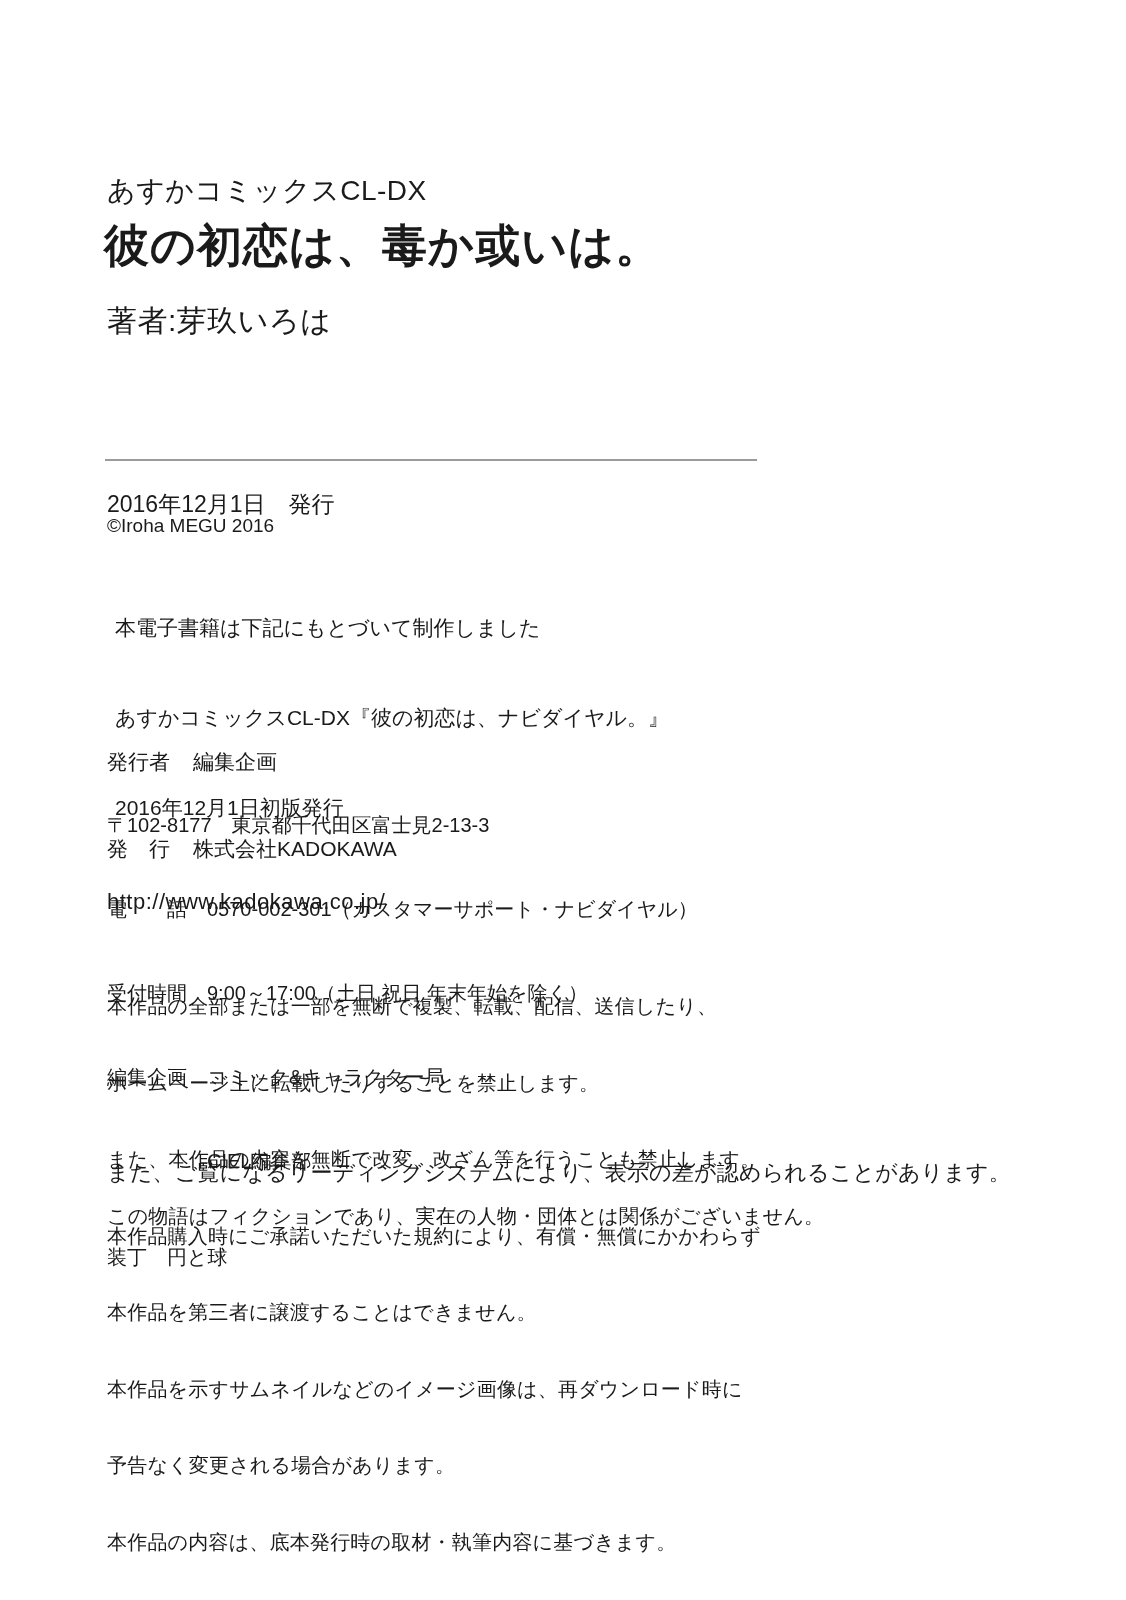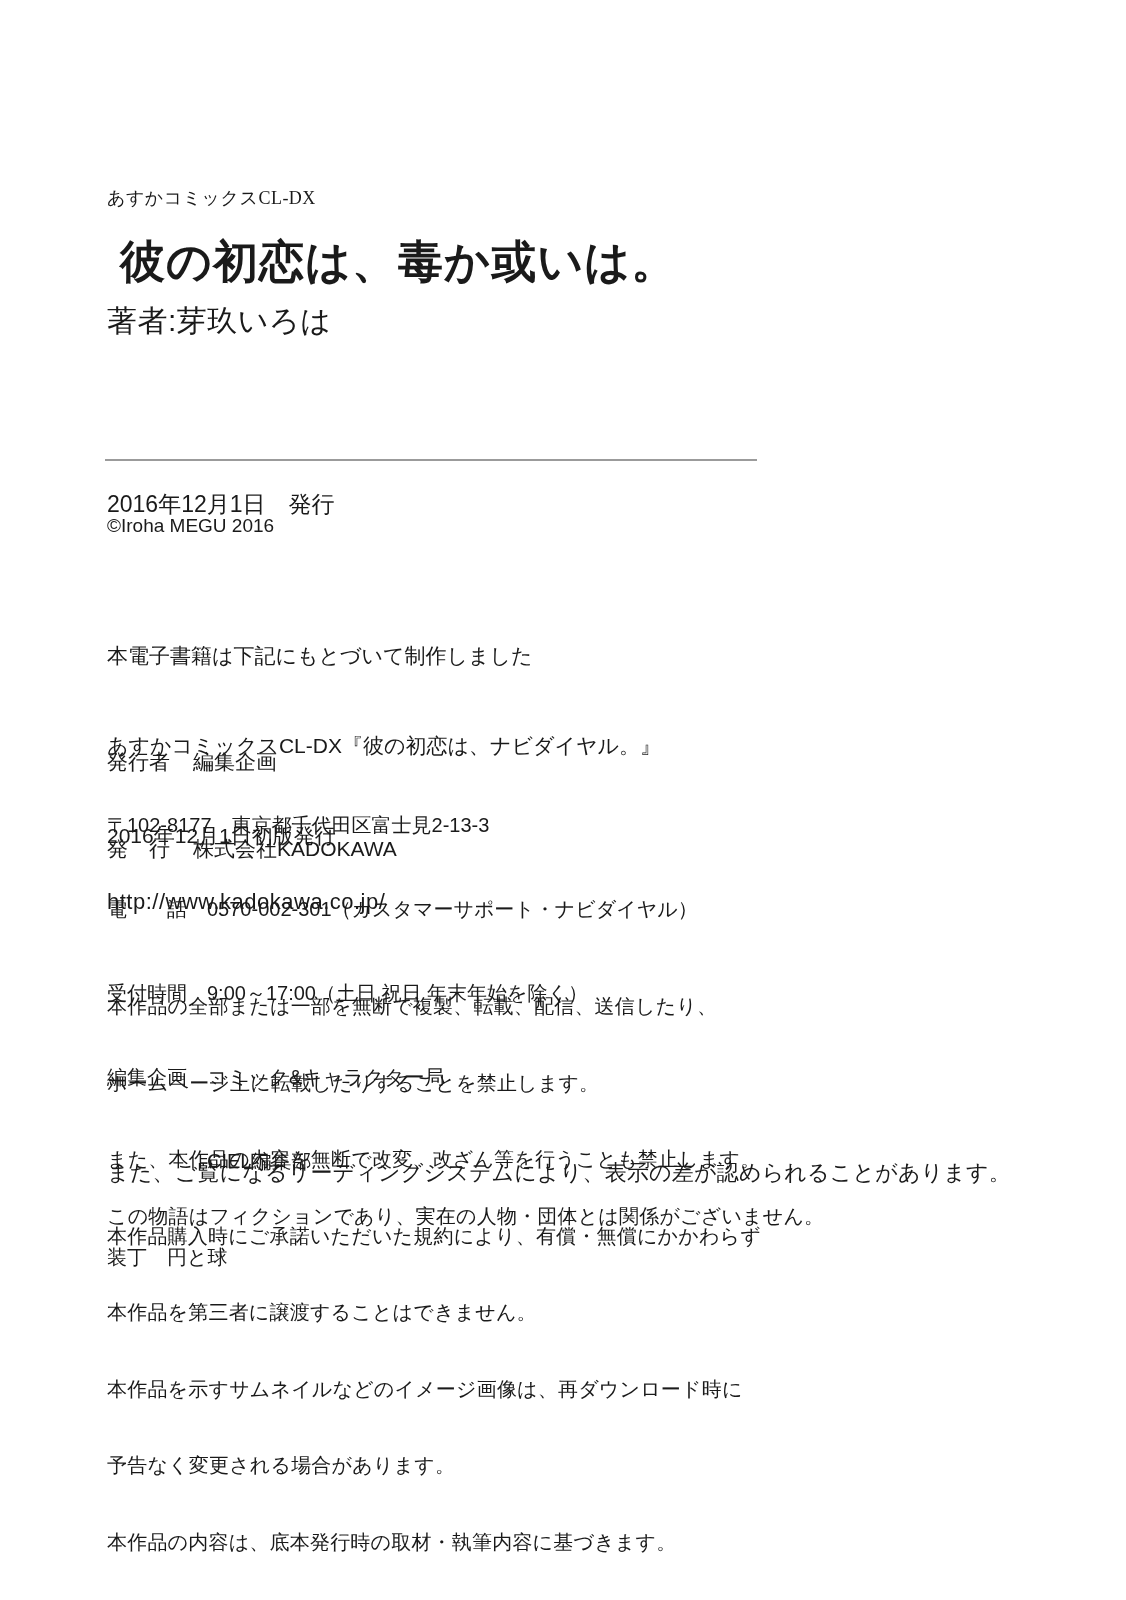--- a/index.html
+++ b/index.html
@@ -11,58 +11,58 @@
     position: relative;
     width: 1126px;
     height: 1600px;
     background: #ffffff;
     font-family: "Liberation Sans", "DejaVu Sans", sans-serif;
     color: #1a1a1a;
     overflow: hidden;
   }
   .abs { position: absolute; left: 107px; white-space: pre; }
 
-  .series-label   { top: 186px; font-size: 18px; letter-spacing: 0.5px; font-family: Liberation Serif, serif; }
+  .series-label   { top: 172px; font-size: 28px; letter-spacing: 0.5px; }
   .book-title     { top: 216px; left: 104px; font-size: 45px; font-weight: 700; letter-spacing: 1px; }
   .author-line    { top: 301px; font-size: 30px; letter-spacing: 0.5px; }
 
   .divider {
     position: absolute;
     left: 105px;
     top: 459px;
     width: 652px;
     height: 2px;
     background: #9b9b9b;
   }
 
   .date-line      { top: 489px; font-size: 23px; }
   .copyright-line { top: 515px; font-size: 19px; text-align: center; }
 
-  .source-block   { top: 581px; font-size: 21px; line-height: 30px; }
+  .source-block   { top: 553px; font-size: 21px; line-height: 30px; margin-left: 8px; }
   .publisher-block{ top: 689px; font-size: 21px; line-height: 29px; }
   .publisher-row  { display: flex; }
   .publisher-row .label { width: 86px; white-space: pre; }
 
   .contact-block  { top: 755px; font-size: 20px; line-height: 28px; }
   .url-line       { top: 889px; font-size: 22px; letter-spacing: 0.5px; }
 
   .legal-block    { top: 943px; font-size: 20px; line-height: 25.5px; letter-spacing: 0.2px; }
 
   .reading-note   { top: 1158px; font-size: 22px; letter-spacing: 0.2px; }
   .fiction-note   { top: 1203px; font-size: 20px; letter-spacing: 0.2px; }
   .binding-line   { top: 1244px; font-size: 20px; }
 </style>
 </head>
 <body>
 
 <div class="page">
 
   <div class="abs series-label">あすかコミックスCL-DX</div>
 
-  <h1 class="abs book-title" style="margin:16px;">彼の初恋は、毒か或いは。</h1>
+  <h1 class="abs book-title" style="margin:0;">彼の初恋は、毒か或いは。</h1>
 
   <div class="abs author-line">著者:芽玖いろは</div>
 
   <div class="divider"></div>
 
   <div class="abs date-line">2016年12月1日　発行</div>
 
   <div class="abs copyright-line">©Iroha MEGU 2016</div>
 
   <div class="abs source-block">

